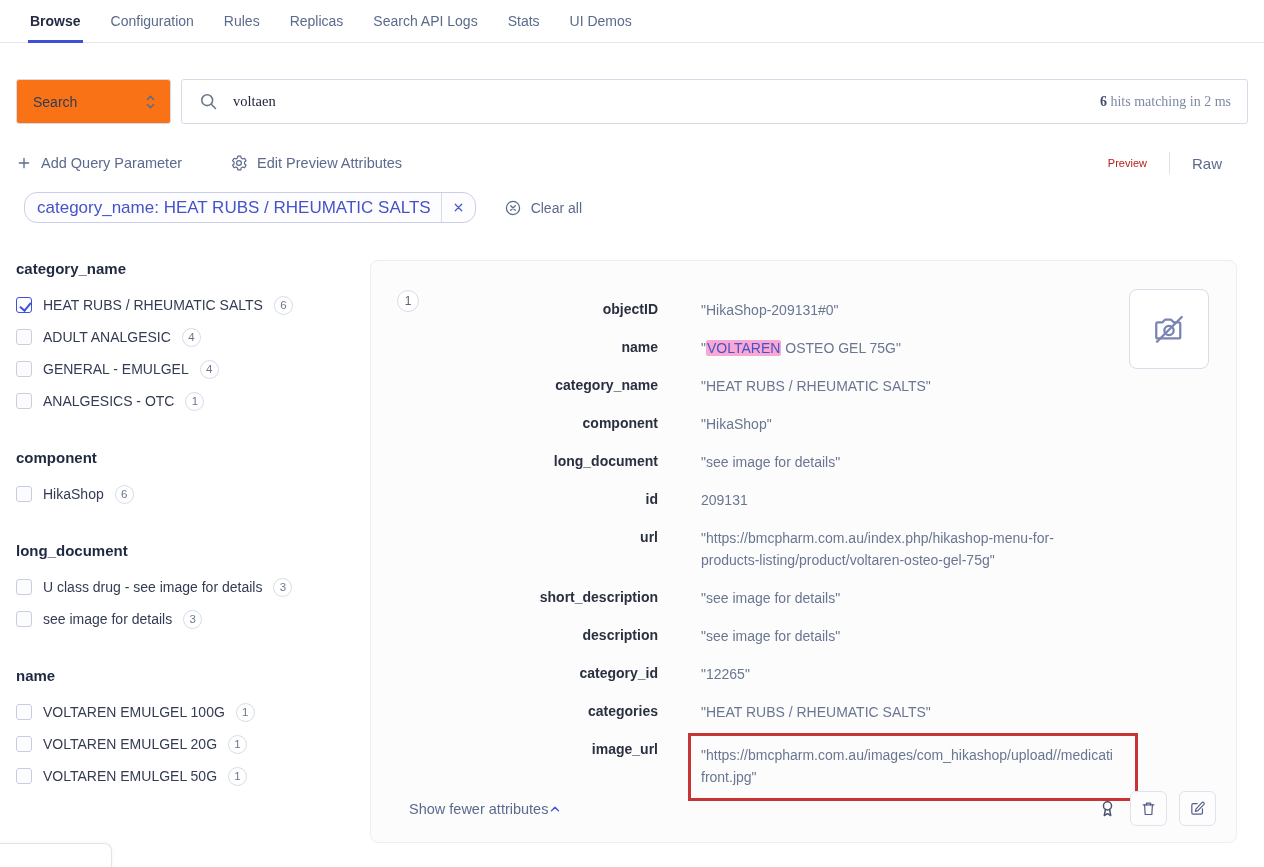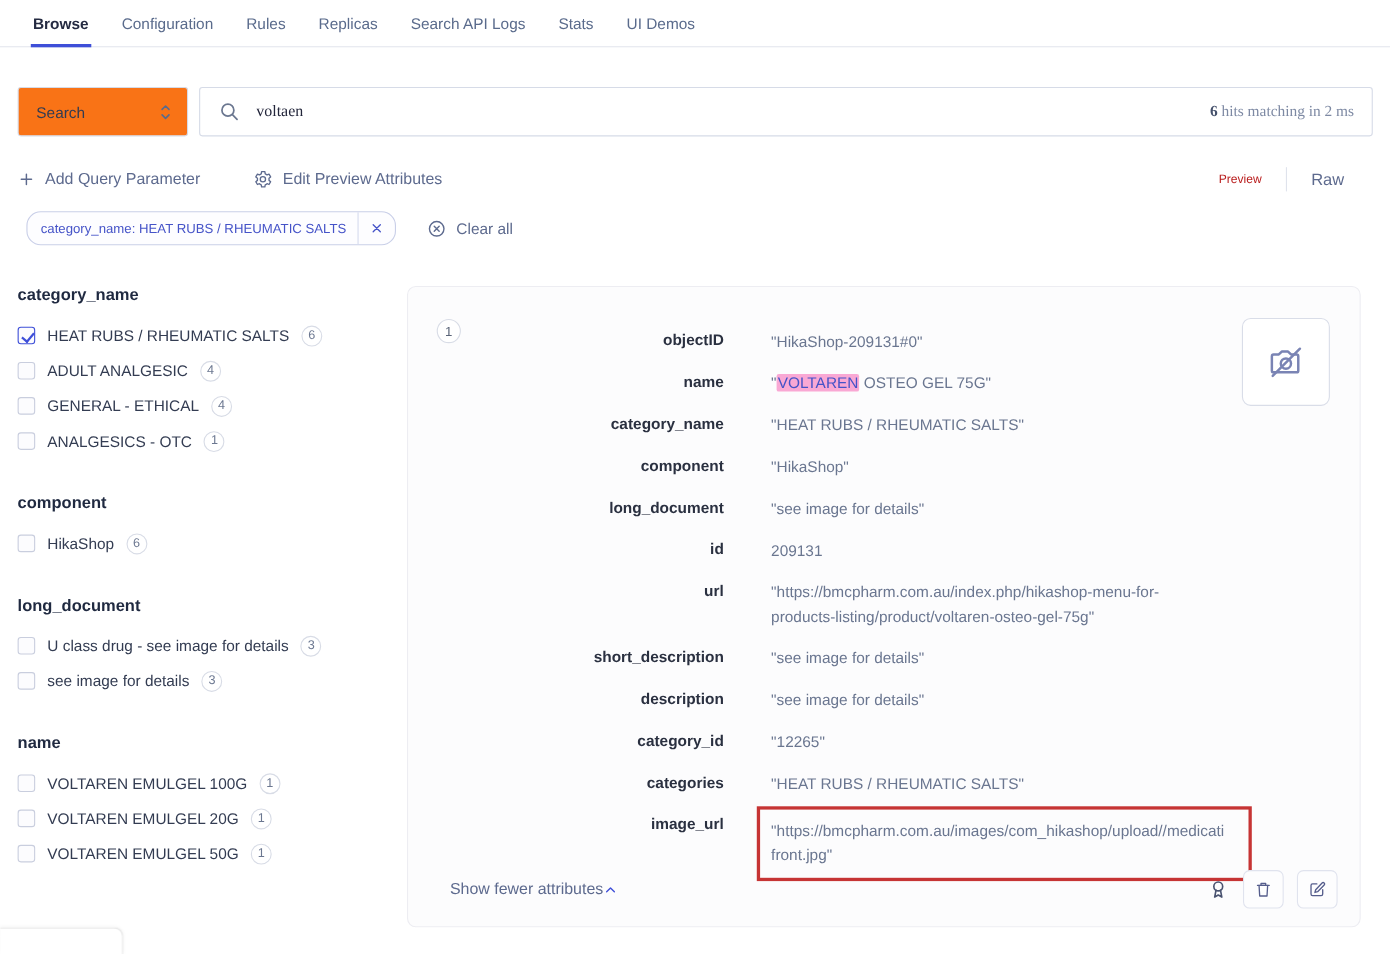--- a/index.html
+++ b/index.html
@@ -31,21 +31,21 @@
   .tool-btn { display:flex; align-items:center; gap:9px; font-size:14.5px; color:#5d6a8e; cursor:pointer; }
   .tool-btn + .tool-btn { margin-left:48px; }
   .toolbar-right { margin-left:auto; display:flex; align-items:center; gap:22px; margin-right:26px; }
   .view-preview { font-size:11px; font-weight:normal; color:#b91c1c; cursor:pointer; }
   .view-raw { font-size:15px; color:#5d6a8e; cursor:pointer; }
   .vdiv { width:1px; height:22px; background:#dfe3ec; }
 
   
   .filter-row { display:flex; align-items:center; margin:18px 16px 0 24px; }
   .chip { display:inline-flex; align-items:center; border:1px solid #c9cfe8; border-radius:13px;
-    background:#fdfdff; color:#4553c8; font-size:12px; height:31px; }
+    background:#fdfdff; color:#4553c8; font-size:17px; height:31px; }
   .chip-label { padding:0 10px 0 12px; }
   .chip-close { display:flex; align-items:center; justify-content:center; width:34px; height:100%;
     border-left:1px solid #d6dbee; color:#4553c8; cursor:pointer; }
   .clear-all { display:flex; align-items:center; gap:9px; margin-left:28px;
     font-size:14px; color:#5d6a8e; cursor:pointer; }
 
   
   .content { display:flex; margin-top:37px; padding:0 27px 0 16px; align-items:flex-start; }
 
   
@@ -189,21 +189,21 @@
         <span class="facet-label">HEAT RUBS / RHEUMATIC SALTS</span>
         <span class="count-badge">6</span>
       </div>
       <div class="facet-item">
         <span class="cbox"></span>
         <span class="facet-label">ADULT ANALGESIC</span>
         <span class="count-badge">4</span>
       </div>
       <div class="facet-item">
         <span class="cbox"></span>
-        <span class="facet-label">GENERAL - ETHICAL</span>
+        <span class="facet-label">GENERAL - EMULGEL</span>
         <span class="count-badge">4</span>
       </div>
       <div class="facet-item">
         <span class="cbox"></span>
         <span class="facet-label">ANALGESICS - OTC</span>
         <span class="count-badge">1</span>
       </div>
     </div>
 
     <div class="facet-group">

